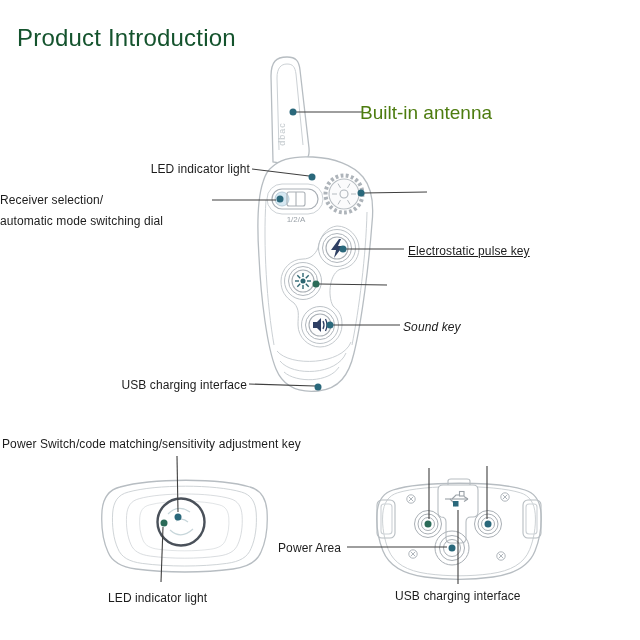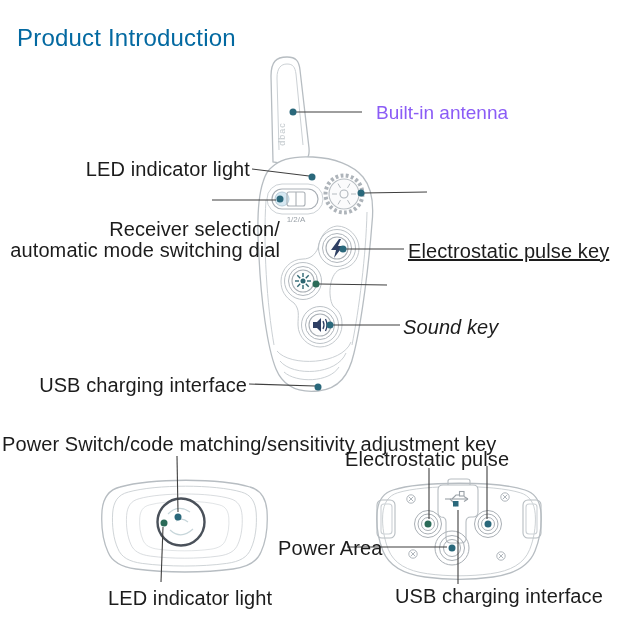--- a/index.html
+++ b/index.html
@@ -2,30 +2,30 @@
 <html><head>
 <meta charset="utf-8">
 <style>
   html,body{margin:0;padding:0;background:#ffffff;}
   .canvas{
     position:relative;width:640px;height:640px;background:#ffffff;overflow:hidden;
     font-family:"Liberation Sans",sans-serif;
   }
   .canvas svg{position:absolute;left:0;top:0;}
   .label{
-    position:absolute;font-size:20px;color:#1c1c1c;white-space:nowrap;line-height:20px;
+    position:absolute;font-size:12px;color:#1c1c1c;white-space:nowrap;line-height:20px;
     letter-spacing:.1px;
   }
   .label.right{text-align:right;}
-  .label.center{text-align:right;margin-top:29px;}
+  .label.center{text-align:left;}
   .page-title{
-    position:absolute;left:17px;top:24px;font-size:24px;color:#0369a1;
+    position:absolute;left:17px;top:24px;font-size:24px;color:#14532d;
     letter-spacing:.2px;
   }
-  .antenna-label{position:absolute;left:376px;top:102px;font-size:19px;color:#8b5cf6;}
+  .antenna-label{position:absolute;left:360px;top:102px;font-size:19px;color:#4d7c0f;}
   .svg-small-text{font-family:"Liberation Sans",sans-serif;font-size:8px;fill:#9aa1a8;}
   .svg-brand-text{font-family:"Liberation Sans",sans-serif;font-size:9px;fill:#c3c9cd;letter-spacing:1px;}
 </style>
 </head>
 <body>
 
 <div class="canvas">
 
   <svg width="640" height="640" viewBox="0 0 640 640">
 
@@ -238,21 +238,20 @@
 
   <div class="label" style="left:408px;top:241px;text-decoration:underline;">Electrostatic pulse key</div>
 
 
   <div class="label" style="left:403px;top:317px;font-style:italic;">Sound key</div>
 
   <div class="label right" style="right:393px;top:375px;">USB charging interface</div>
 
   <div class="label" style="left:2px;top:434px;">Power Switch/code matching/sensitivity adjustment key</div>
 
-  <div class="label" style="left:345px;top:449px;">Electrostatic pulse</div>
 
 
   <div class="label" style="left:278px;top:538px;">Power Area</div>
 
   <div class="label" style="left:108px;top:588px;">LED indicator light</div>
 
   <div class="label" style="left:395px;top:586px;">USB charging interface</div>
 
 </div>
 

